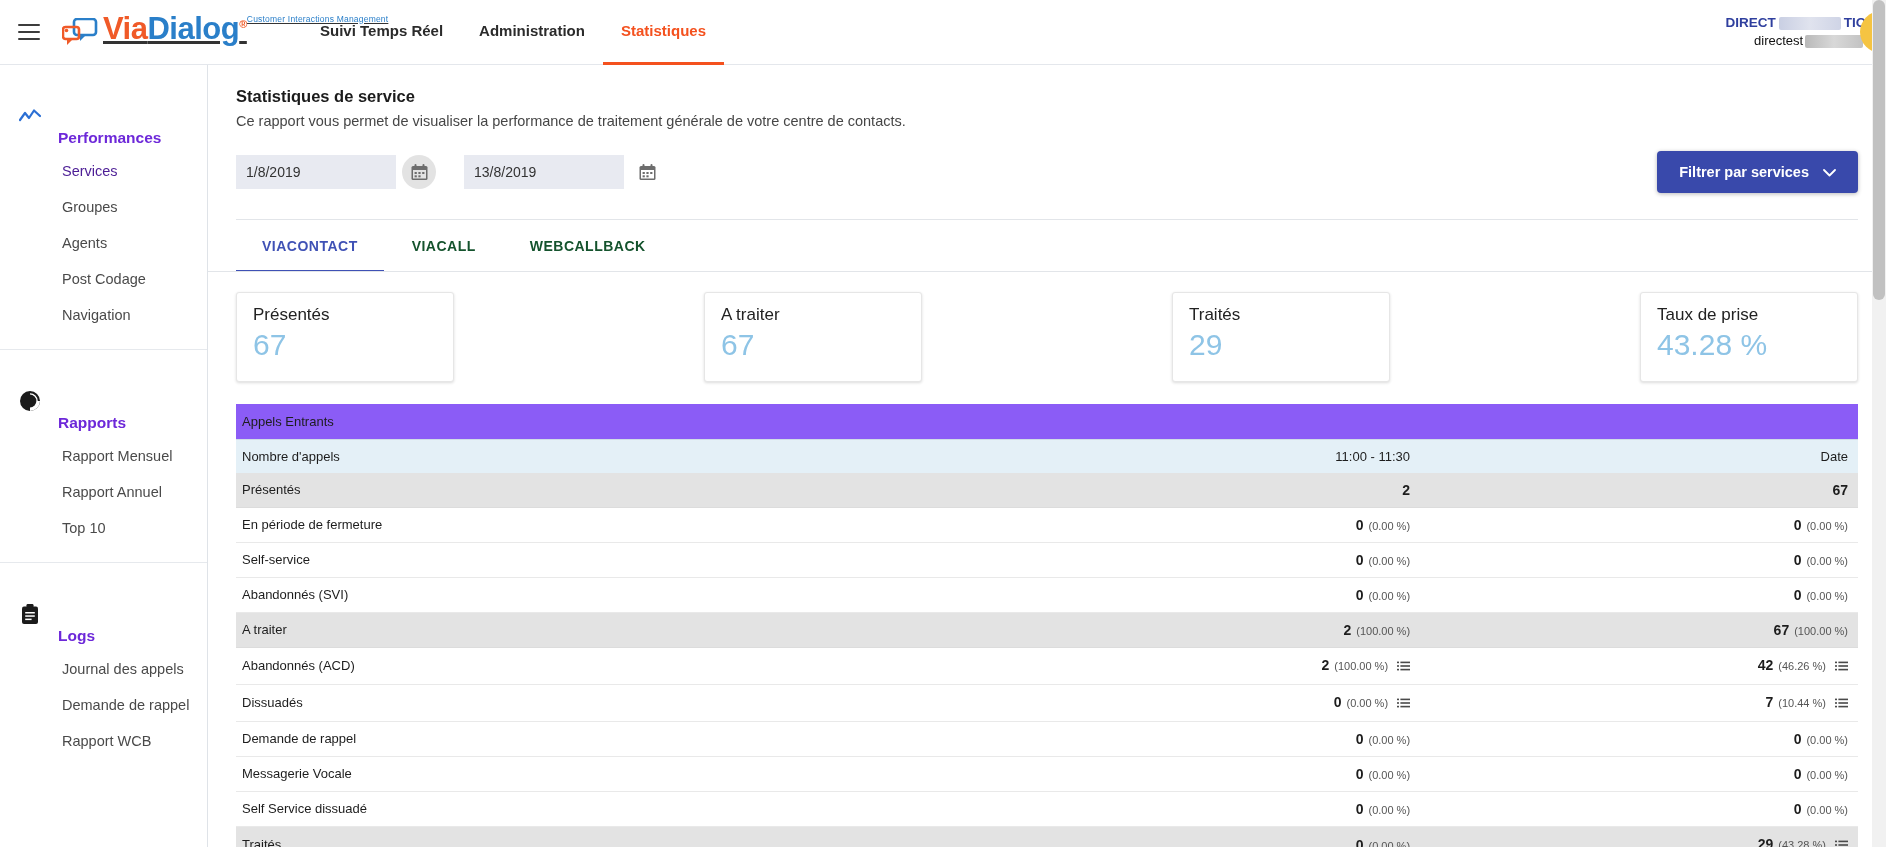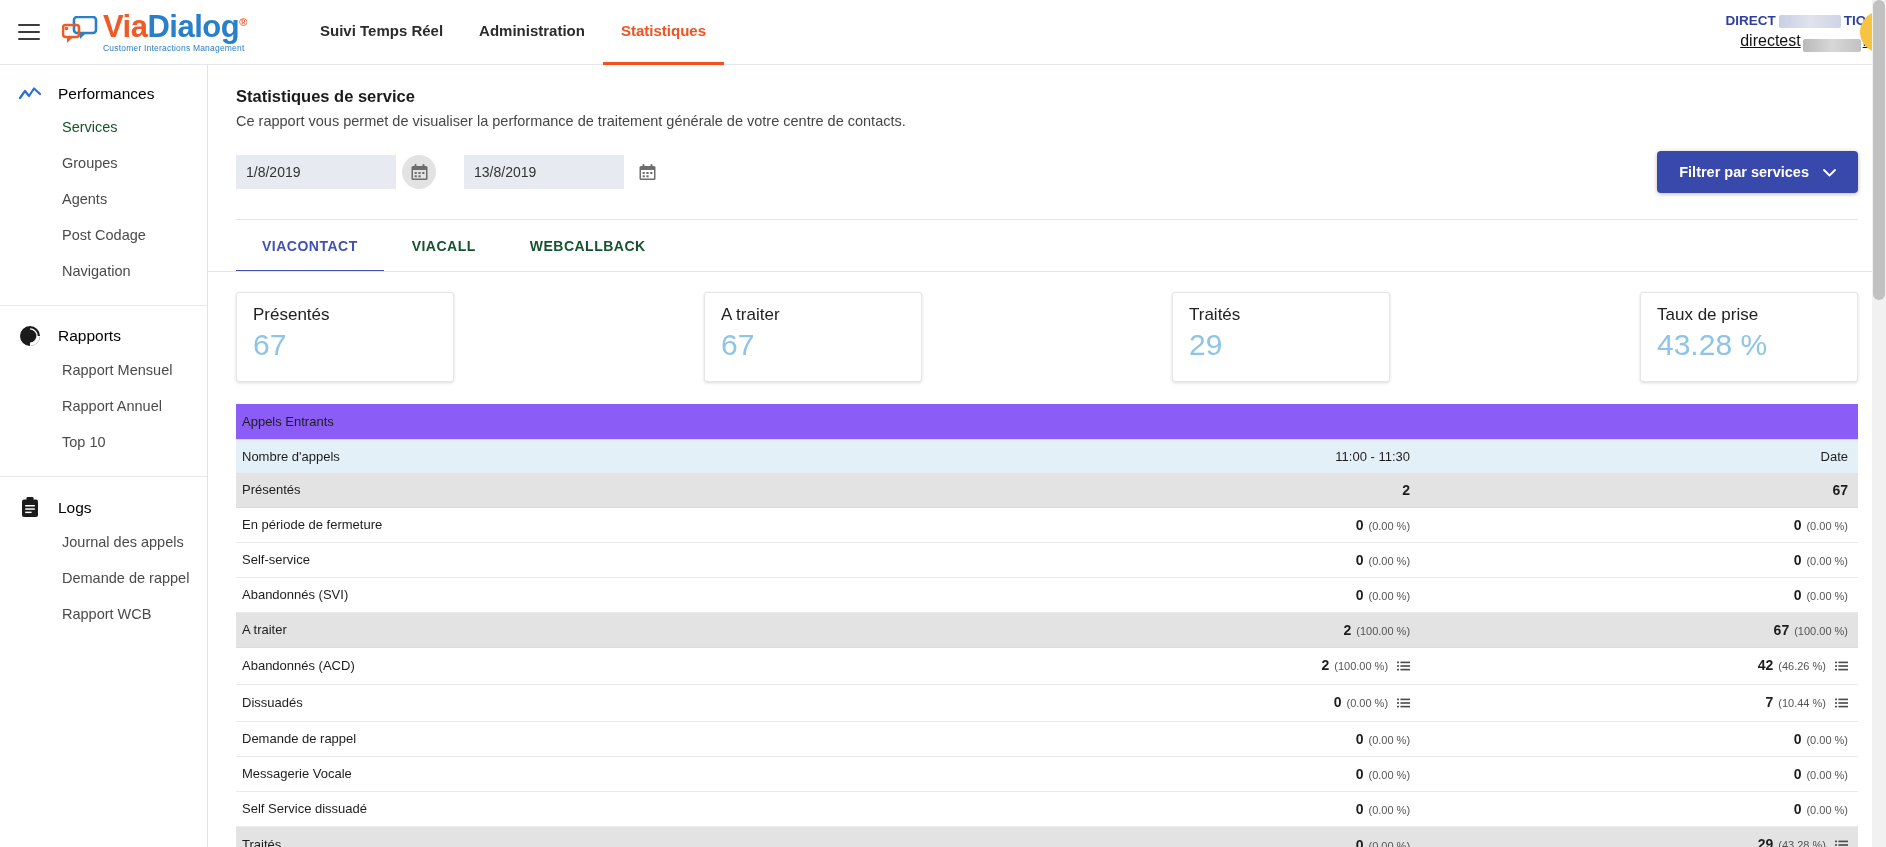--- a/index.html
+++ b/index.html
@@ -20,21 +20,21 @@
   }
   .hamburger {
     width: 22px; height: 16px; margin-left: 18px; margin-right: 22px;
     display: flex; flex-direction: column; justify-content: space-between;
     cursor: pointer; flex: 0 0 auto;
   }
   .hamburger span { display: block; height: 2px; background: #3c3c3c; border-radius: 1px; }
 
   .logo-wrap { display: flex; align-items: flex-start; width: 230px; flex: 0 0 230px; }
   .logo-mark { margin-top: 5px; margin-right: 5px; }
-  .logo-text-block { display: flex; flex-direction: column; }
+  .logo-text-block { display: flex; flex-direction: row; text-decoration: underline; }
   .logo-text { font-size: 31px; font-weight: bold; letter-spacing: -0.5px; line-height: 1; position: relative; }
   .logo-via { color: #f05a28; }
   .logo-dialog { color: #2a7fc9; }
   .logo-reg { color: #f05a28; font-size: 11px; vertical-align: super; }
   .logo-sub {
     color: #2a7fc9; font-size: 8.5px; letter-spacing: 0.2px;
     margin-top: 1px; white-space: nowrap;
   }
 
   .mainnav { display: flex; align-items: center; height: 65px; margin-left: 10px; }
@@ -45,47 +45,47 @@
     border-bottom: 3px solid transparent;
   }
   .mainnav a.active { color: #f4511e; border-bottom-color: #f4511e; }
 
   .user-area {
     margin-left: auto; display: flex; align-items: center;
     padding-right: 0; height: 65px; position: relative;
   }
   .user-lines { text-align: right; line-height: 1.35; padding-right: 10px; }
   .user-line1 { font-size: 13.5px; color: #2f3f9e; font-weight: bold; display: flex; align-items: center; gap: 3px; }
-  .user-line2 { font-size: 16px; color: #111; display: flex; justify-content: flex-end; align-items: flex-end; gap: 2px; text-decoration: underline; }
+  .user-line2 { font-size: 13px; color: #111; display: flex; justify-content: flex-end; align-items: center; gap: 2px; }
   .redact { display: inline-block; height: 13px; border-radius: 2px;
     background: linear-gradient(90deg,#c9cfe3,#e0e3ee,#cfd4e6); }
   .redact.g { background: linear-gradient(90deg,#b9b9b9,#d8d8d8,#c2c2c2); }
   .avatar {
     width: 42px; height: 42px; border-radius: 50%;
     background: #f5c442; position: absolute; right: -16px; top: 11px;
   }
 
   
   .body-wrap { display: flex; flex: 1 1 auto; min-height: 0; }
 
   
   .sidebar {
     width: 208px; flex: 0 0 208px; background: #fff;
     border-right: 1px solid #dfe3e8; overflow: hidden;
   }
   .nav-section { border-bottom: 1px solid #e6e9ed; padding: 14px 0 16px 0; }
   .nav-section:last-child { border-bottom: none; }
   .sec-head { display: flex; align-items: center; padding: 6px 0 6px 18px; }
   .sec-icon { width: 24px; display: flex; align-items: center; justify-content: center; margin-right: 16px; flex: 0 0 24px; }
-  .sec-title { font-size: 15.5px; font-weight: normal; color: #000000; }
+  .sec-title { font-size: 15.5px; font-weight: bold; color: #6d28d9; margin-top: 44px; }
   .nav-item {
     display: block; font-size: 14.5px; color: #4a4a4a;
     padding: 10px 0 10px 62px; text-decoration: none; cursor: pointer;
   }
-  .nav-item.active { color: #14532d; }
+  .nav-item.active { color: #4c1d95; }
 
   
   .main { flex: 1 1 auto; min-width: 0; background: #fff;
     display: flex; flex-direction: column; overflow: hidden; }
   .content { padding: 22px 0 0 0; flex: 1 1 auto; min-height: 0; display: flex; flex-direction: column; }
   .pad { padding-left: 28px; padding-right: 28px; }
 
   .page-title { font-size: 16.5px; font-weight: bold; color: #1b1b1b; }
   .page-desc { font-size: 14.5px; color: #464646; margin-top: 7px; }
 

